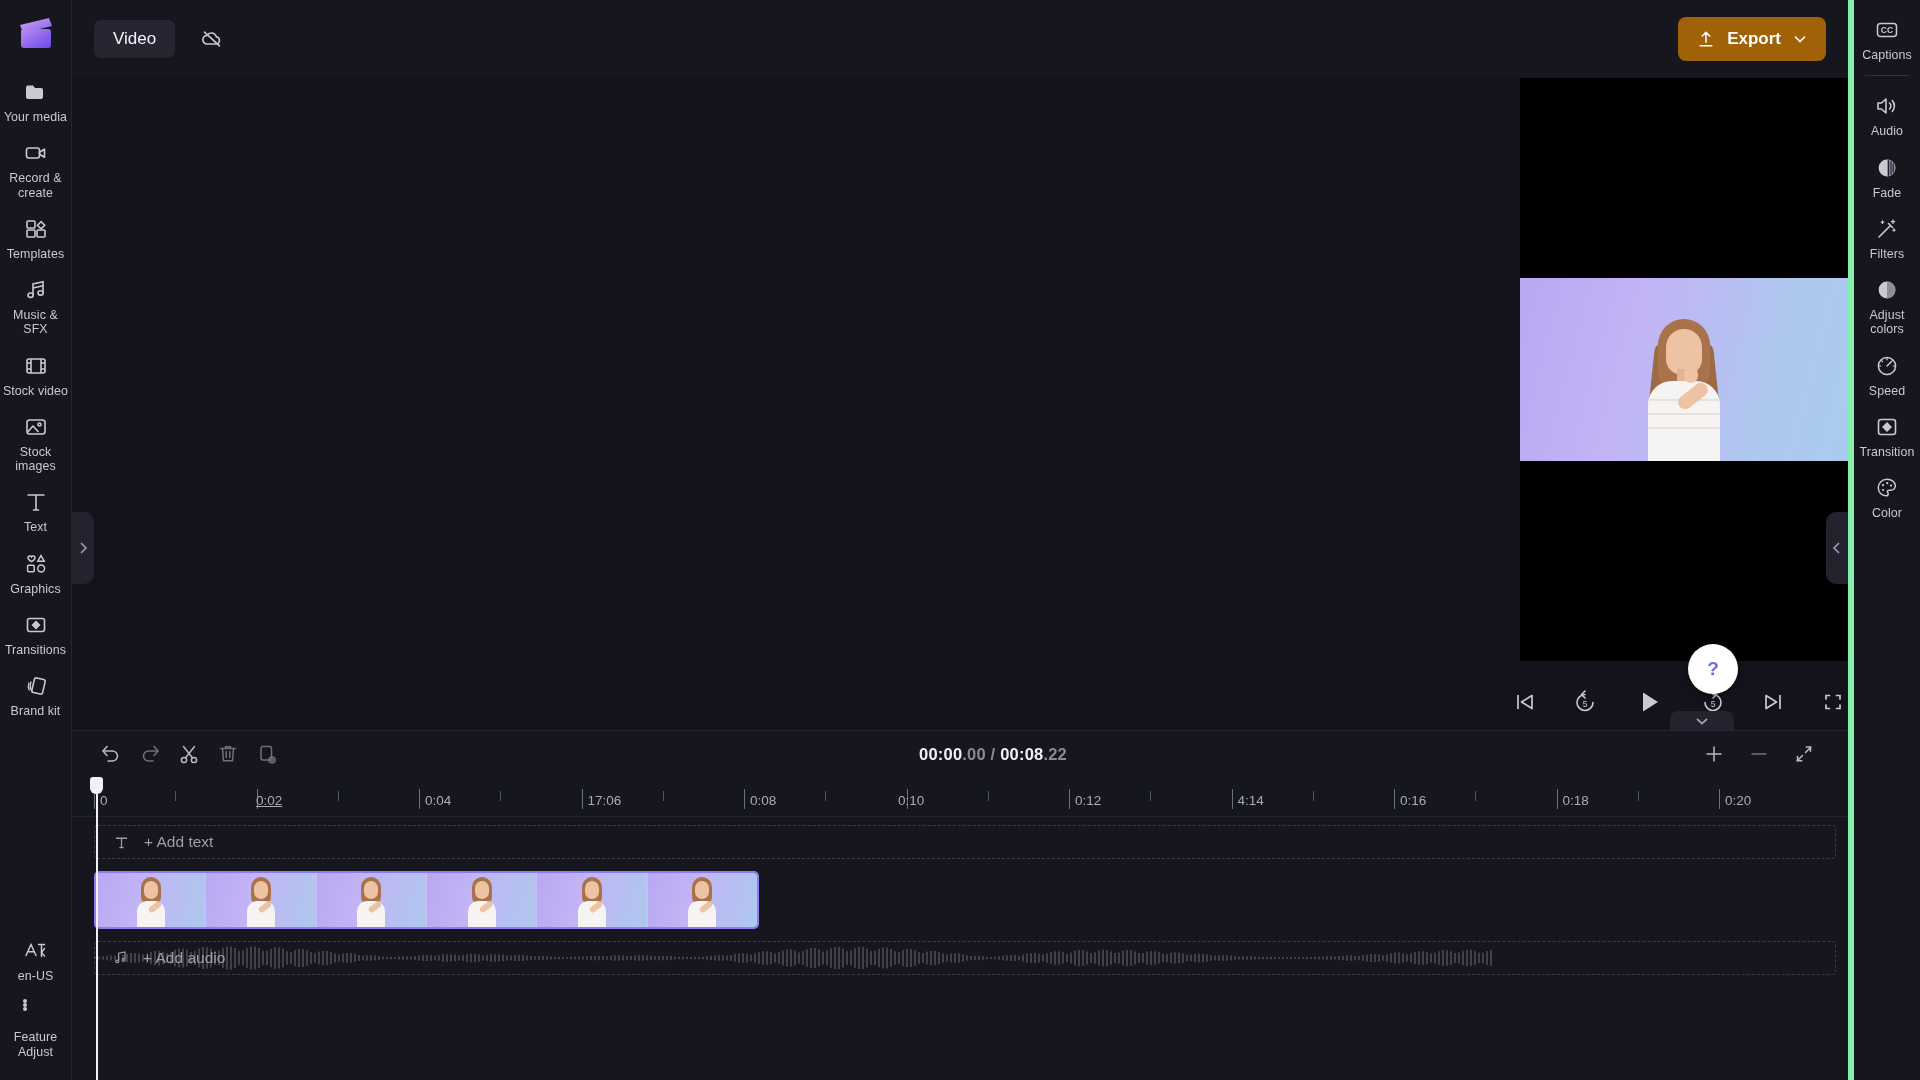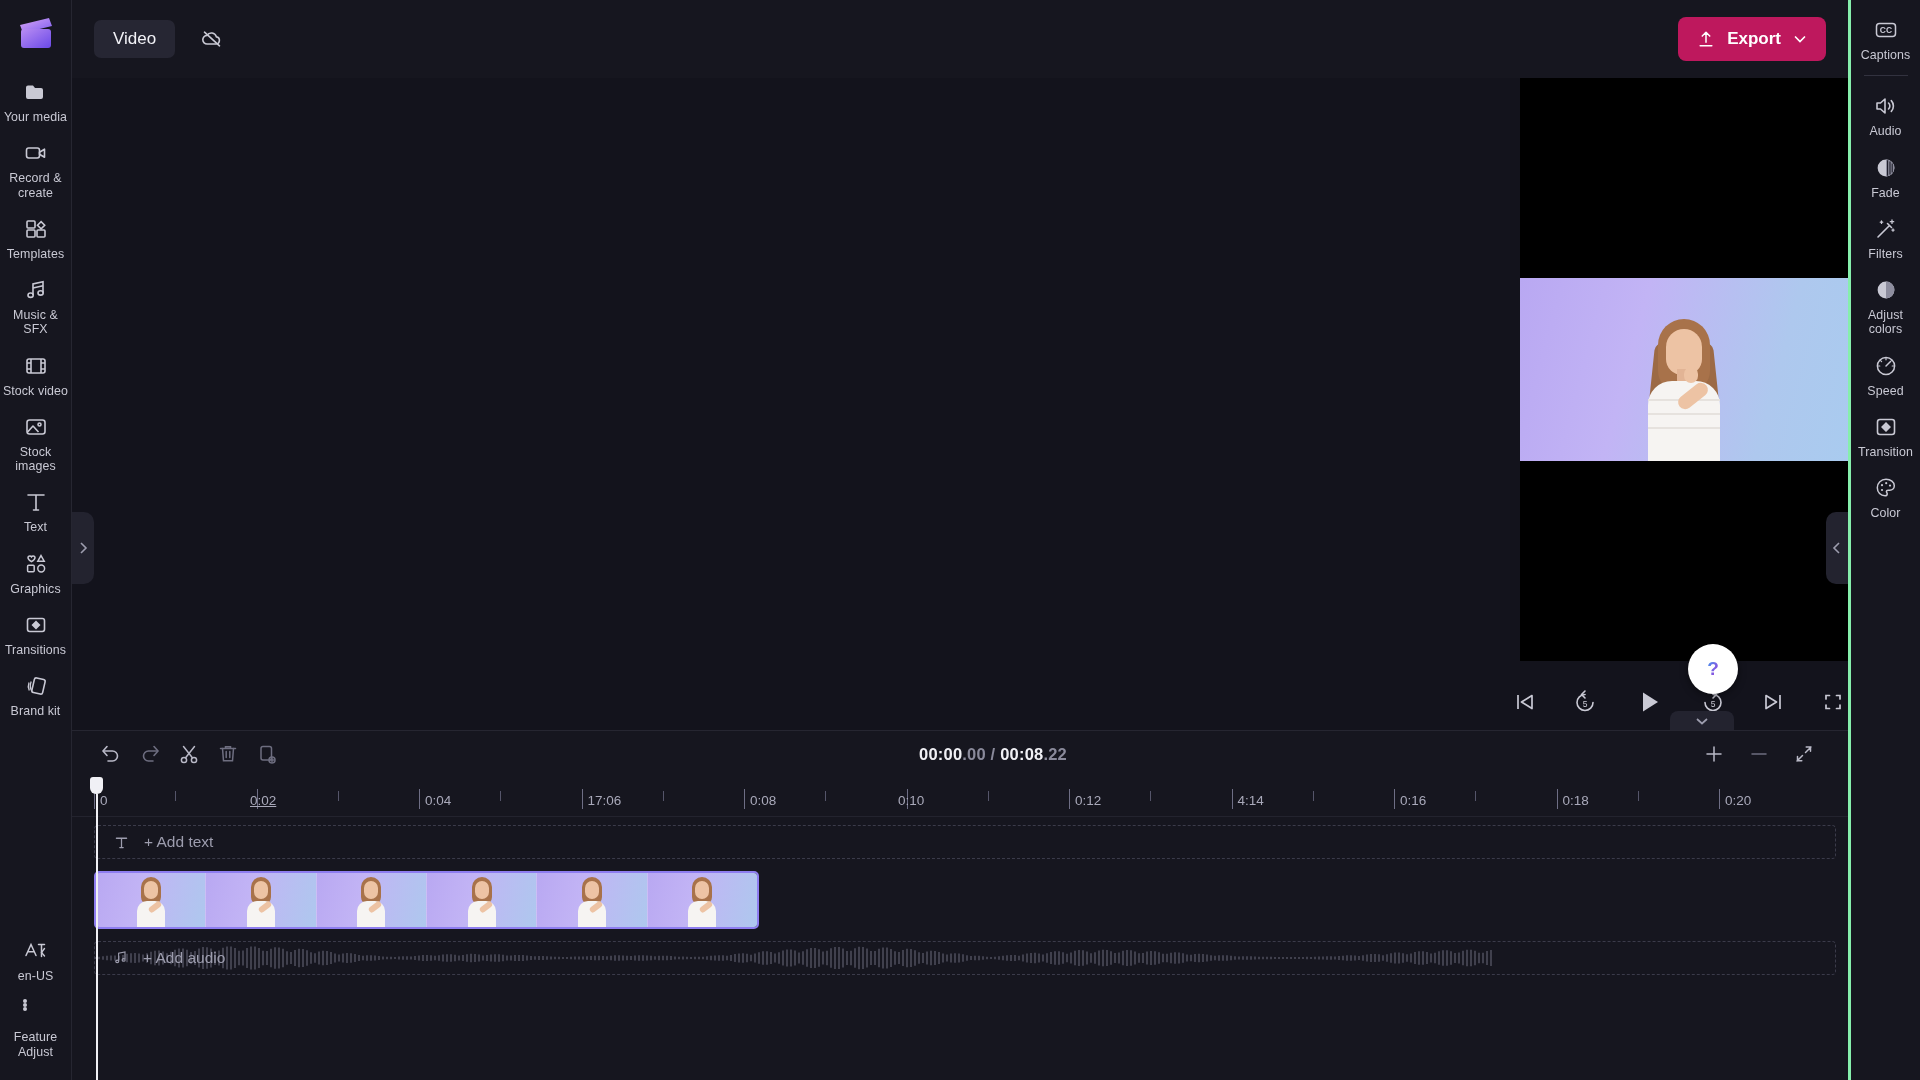--- a/index.html
+++ b/index.html
@@ -60,21 +60,21 @@
   }
   .cloud-btn { margin-left: 20px; width: 34px; height: 34px; display:flex; align-items:center; justify-content:center; cursor:pointer; }
   .top-right { margin-left: auto; display: flex; align-items: center; gap: 10px; }
   .btn-plan {
     display: flex; align-items: center; gap: 11px;
     background: #262633; border: none; color: #f2f2f7;
     font-size: 17px; font-weight: bold; padding: 12px 20px; border-radius: 8px; cursor: pointer;
   }
   .btn-export {
     display: flex; align-items: center; gap: 11px;
-    background: #be185d; border: none; color: #fff;
+    background: #a16207; border: none; color: #fff;
     font-size: 17px; font-weight: bold; padding: 12px 18px; border-radius: 8px; cursor: pointer;
   }
 
   
   .stage { flex: 1 1 auto; position: relative; display: flex; flex-direction: column;
            align-items: flex-end; justify-content: flex-start; padding-top: 0; }
   .canvas-wrap { position: relative; margin-top: 0; }
   .canvas {
     width: 328px; height: 583px; background: #000;
     display: flex; flex-direction: column; justify-content: center;
@@ -161,21 +161,21 @@
   .thumb:last-child { border-right: none; }
   .t-person { position: absolute; left: 50%; bottom: -4px; transform: translateX(-50%); width: 46px; height: 58px; }
   .t-hair { position:absolute; left:13px; top:4px; width:20px; height:28px; background:#a8724a; border-radius:10px 10px 8px 8px; }
   .t-face { position:absolute; left:16px; top:8px; width:14px; height:18px; background:#edc3a4; border-radius:7px; }
   .t-body { position:absolute; left:9px; top:28px; width:28px; height:32px; background:#f6f4f2; border-radius:10px 10px 0 0; }
   .t-arm { position:absolute; left:20px; top:31px; width:14px; height:6px; background:#edc3a4; border-radius:3px; transform:rotate(-38deg); }
 
   
   .right-rail {
     width: 72px; height: 1080px; flex: 0 0 72px;
-    background: #16161f; border-left: 3px solid #86efac;
+    background: #16161f; border-left: 6px solid #86efac;
     display: flex; flex-direction: column; align-items: center; padding-top: 8px;
     position: relative; z-index: 5;
   }
   .divider { width: 44px; height: 1px; background: #32323f; margin: 6px 0 8px; }
   svg { display: block; }
 </style>
 </head>
 <body>
 
 <div class="app">
@@ -507,21 +507,21 @@
             </svg>
           </span>
         </div>
       </div>
 
       <div class="ruler" id="ruler">
           <div class="tick major" style="left: 22px;"></div>
           <div class="tick-lbl" style="left: 28px;">0</div>
           <div class="tick" style="left: 103.25px;"></div>
           <div class="tick major" style="left: 184.5px;"></div>
-          <div class="tick-lbl" style="left: 178px; text-decoration: underline;">0:02</div>
+          <div class="tick-lbl" style="left: 184px; text-decoration: underline;">0:02</div>
           <div class="tick" style="left: 265.75px;"></div>
           <div class="tick major" style="left: 347px;"></div>
           <div class="tick-lbl" style="left: 353px;">0:04</div>
           <div class="tick" style="left: 428.25px;"></div>
           <div class="tick major" style="left: 509.5px;"></div>
           <div class="tick-lbl" style="left: 515.5px;">17:06</div>
           <div class="tick" style="left: 590.75px;"></div>
           <div class="tick major" style="left: 672px;"></div>
           <div class="tick-lbl" style="left: 678px;">0:08</div>
           <div class="tick" style="left: 753.25px;"></div>

